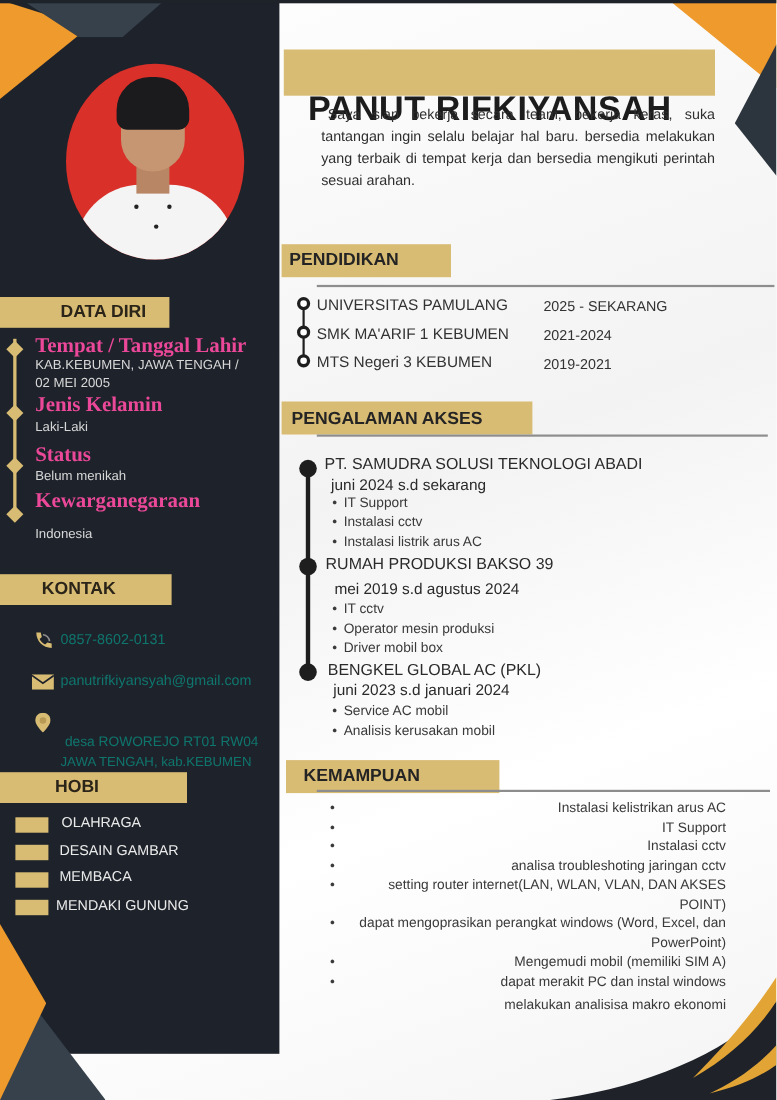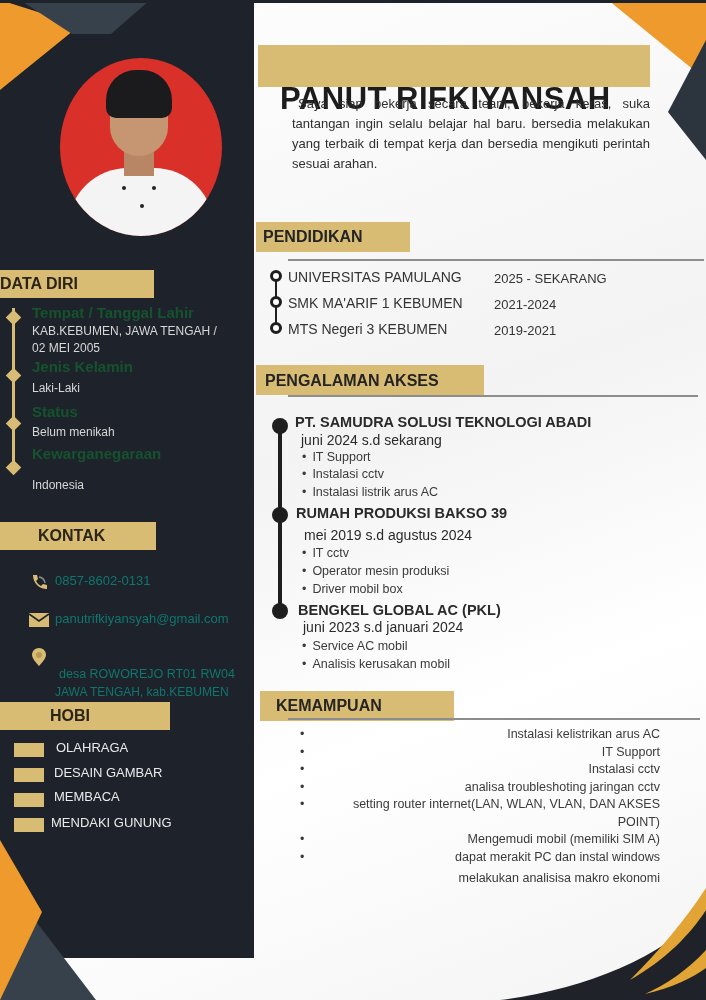--- a/index.html
+++ b/index.html
@@ -42,21 +42,21 @@
     border-radius: 60px 60px 0 0; }
   .photo .btn { position: absolute; width: 4px; height: 4px; border-radius: 50%; background: #222; }
 
   .sb-header { position: absolute; left: 0; height: 28px; background: #d9bc73; color: #2a2419;
     font-weight: bold; font-size: 16px; display: flex; align-items: center; z-index: 4; }
 
   .data-timeline { position: absolute; left: 12px; top: 308px; width: 3px; height: 162px; background: #d9bc73; z-index: 4; }
   .diamond { position: absolute; width: 11px; height: 11px; background: #d9bc73; transform: rotate(45deg); z-index: 5; }
 
   .sb-text { position: absolute; color: #0f766e; z-index: 4; white-space: nowrap; }
-  .sb-label { font-weight: bold; font-size: 15px; color: #14532d; }
+  .sb-label { font-weight: bold; font-size: 19px; color: #ec4899; font-family: Liberation Serif, serif; }
   .sb-value { font-size: 12px; color: #d7d7d7; }
 
   .contact-icon { position: absolute; z-index: 4; }
 
   .hobby-box { position: absolute; left: 14px; width: 30px; height: 14px; background: #d9bc73; z-index: 4; }
   .hobby-label { position: absolute; left: 54px; font-size: 13px; color: #eaeaea; z-index: 4; }
 
   
   .name-bar { position: absolute; left: 258px; top: 45px; width: 392px; height: 42px; background: #d9bc73; z-index: 2; }
   .name { position: absolute; left: 280px; top: 44px; font-size: 31px; font-weight: bold; color: #1c1c1c;
@@ -69,21 +69,21 @@
   .sec-line { position: absolute; height: 2px; background: #8d8d8d; z-index: 2; }
 
   .edu-ring { position: absolute; left: 270px; width: 12px; height: 12px; border: 3px solid #1e1e1e;
     border-radius: 50%; background: #fff; z-index: 4; }
   .edu-line { position: absolute; left: 275px; top: 280px; width: 2px; height: 48px; background: #1e1e1e; z-index: 3; }
   .edu-school { position: absolute; left: 288px; font-size: 14px; color: #333; z-index: 3; white-space: nowrap; }
   .edu-year { position: absolute; left: 494px; font-size: 13px; color: #333; z-index: 3; white-space: nowrap; }
 
   .exp-line { position: absolute; left: 278px; top: 422px; width: 4px; height: 188px; background: #1e1e1e; z-index: 3; }
   .exp-dot { position: absolute; left: 272px; width: 16px; height: 16px; border-radius: 50%; background: #1e1e1e; z-index: 4; }
-  .exp-company { position: absolute; font-size: 14.5px; font-weight: bold; color: #2a2a2a; z-index: 3; white-space: nowrap; }
+  .exp-company { position: absolute; font-size: 14.5px; font-weight: normal; color: #2a2a2a; z-index: 3; white-space: nowrap; }
   .exp-period { position: absolute; font-size: 14px; color: #2a2a2a; z-index: 3; white-space: nowrap; }
   .bullet { position: absolute; font-size: 12.5px; color: #3a3a3a; z-index: 3; white-space: nowrap; }
   .bullet::before { content: "•"; margin-right: 6px; }
 
   .skills { position: absolute; left: 300px; top: 726px; width: 360px; z-index: 3; }
   .skill { font-size: 12.5px; line-height: 17.5px; color: #3a3a3a; padding-left: 10px; position: relative; text-align: right; }
   .skill::before { content: "•"; position: absolute; left: 0; }
   .skill.nobullet::before { content: ""; }
   .skill.nobullet { margin-top: 4px; }
 </style>
@@ -109,21 +109,21 @@
 <div class="photo">
   <div class="shirt"></div>
   <div class="neck"></div>
   <div class="face"></div>
   <div class="hair"></div>
   <div class="btn" style="left:62px;top:128px"></div>
   <div class="btn" style="left:92px;top:128px"></div>
   <div class="btn" style="left:80px;top:146px"></div>
 </div>
 
-<div class="sb-header" style="top:270px;width:154px;justify-content:flex-start;">
+<div class="sb-header" style="top:270px;width:154px;justify-content:flex-start;padding-left:55px;">
   <span>DATA DIRI</span>
 </div>
 <div class="data-timeline"></div>
 <div class="diamond" style="left:8px;top:312px"></div>
 <div class="diamond" style="left:8px;top:370px"></div>
 <div class="diamond" style="left:8px;top:418px"></div>
 <div class="diamond" style="left:8px;top:462px"></div>
 
 <div class="sb-text sb-label" style="left:32px;top:304px">Tempat / Tanggal Lahir</div>
 <div class="sb-text sb-value" style="left:32px;top:324px">KAB.KEBUMEN, JAWA TENGAH /</div>
@@ -214,16 +214,17 @@
 
 <div class="sec-bar" style="top:691px;width:194px;left:260px"></div>
 <div class="sec-title" style="left:276px;top:697px">KEMAMPUAN</div>
 <div class="sec-line" style="left:288px;top:718px;width:412px"></div>
 <div class="skills">
   <div class="skill">Instalasi kelistrikan arus AC</div>
   <div class="skill">IT Support</div>
   <div class="skill">Instalasi cctv</div>
   <div class="skill">analisa troubleshoting jaringan cctv</div>
   <div class="skill">setting router internet(LAN, WLAN, VLAN, DAN AKSES POINT)</div>
+  <div class="skill">dapat mengoprasikan perangkat windows (Word, Excel, dan PowerPoint)</div>
   <div class="skill">Mengemudi mobil (memiliki SIM A)</div>
   <div class="skill">dapat merakit PC dan instal windows</div>
   <div class="skill nobullet">melakukan analisisa makro ekonomi</div>
 </div>
 
 </body></html>

